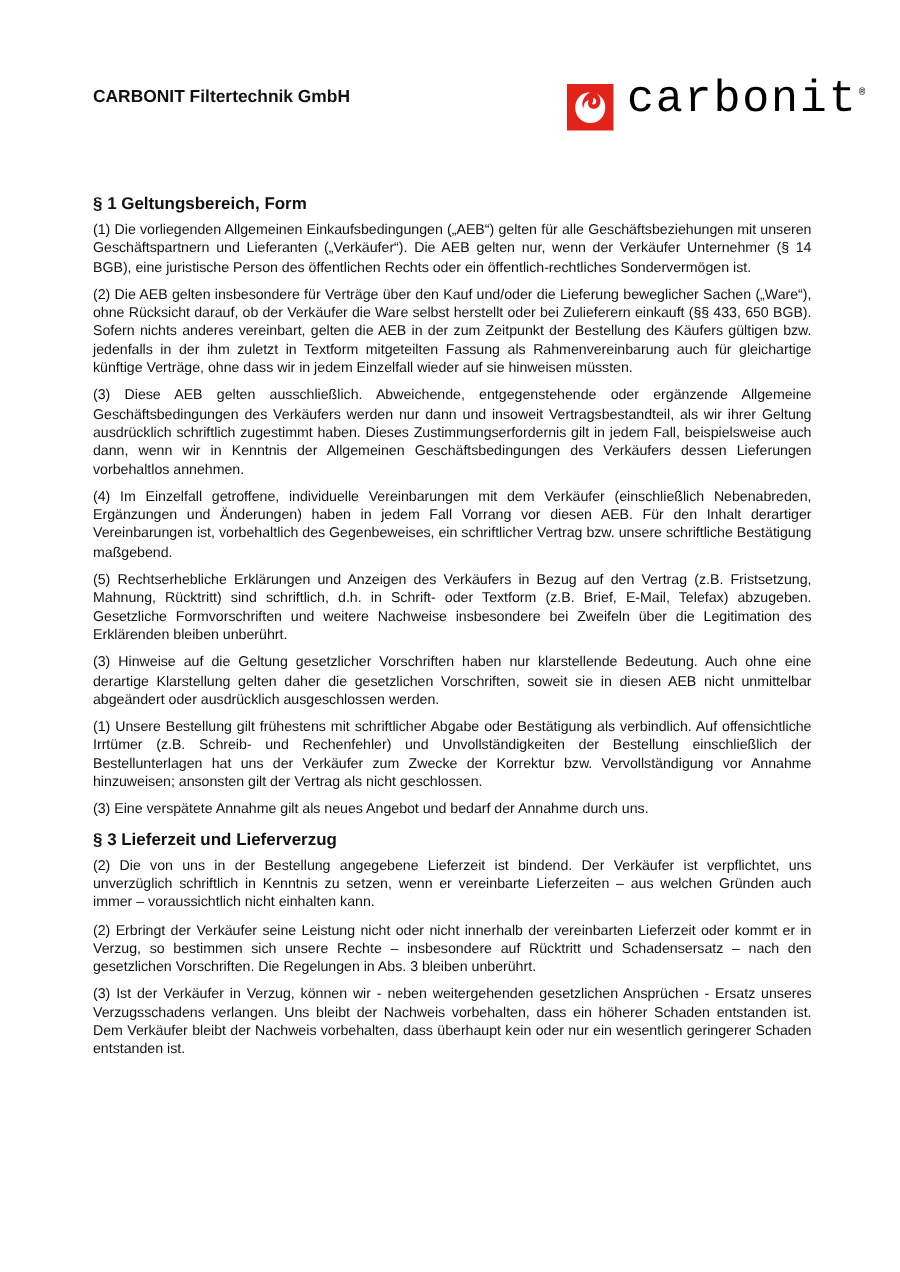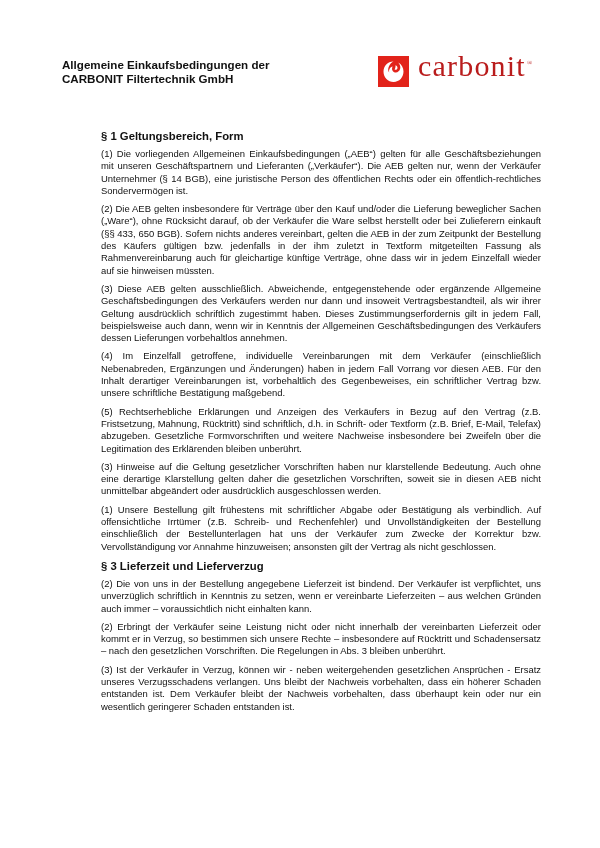--- a/index.html
+++ b/index.html
@@ -2,33 +2,32 @@
 <html><head>
 <meta charset="utf-8">
 <style>
   html, body { margin:0; padding:0; background:#ffffff; }
   body { width:600px; height:848px; position:relative; overflow:hidden;
          font-family:"Liberation Sans", sans-serif; color:#111; }
   .header-title { position:absolute; left:62px; top:58px; font-size:11.6px; font-weight:bold; line-height:14px; color:#111; }
   .logo { position:absolute; left:378px; top:55px; height:32px; display:flex; align-items:center; }
   .logo-mark { width:31px; height:31px; background:#e2231a; position:relative; }
   .logo-mark svg { position:absolute; left:0; top:0; }
-  .logo-text { font-family:Liberation Serif, serif; font-size:30px; letter-spacing:1.2px; margin-left:9px; color:#b91c1c; line-height:30px; position:relative; top:-1px; }
+  .logo-text { font-family:Liberation Mono, monospace; font-size:30px; letter-spacing:1.2px; margin-left:9px; color:#000000; line-height:30px; position:relative; top:-1px; }
   .logo-reg { font-size:7px; position:relative; top:-11px; margin-left:1px; }
   .content { position:absolute; left:62px; top:129px; width:479px; }
   h2 { font-size:11.3px; font-weight:bold; margin:0 0 5px 0; line-height:14px; }
   p { font-size:9.45px; line-height:12.3px; margin:0 0 6px 0; text-align:justify; }
-  .section { margin-bottom:2px;margin-left:39px; }
+  .section { margin-bottom:2px; }
   h2.later { margin-top:2px; }
 </style>
 </head>
 <body>
 
 <div class="header-title">
-  <div>Allgemeine Einkaufsbedingungen der</div>
   <div>CARBONIT Filtertechnik GmbH</div>
 </div>
 
 <div class="logo">
   <div class="logo-mark">
     <svg width="31" height="31" viewBox="0 0 31 31">
       <path d="M15.5 5.5 C9.5 5.5 5.5 10 5.5 15.8 C5.5 21.6 10 26 15.6 26 C21.4 26 25.5 21.4 25.5 15.6 C25.5 11.6 23.5 8.4 20.2 6.6 C22 8.6 22.6 10.6 22.2 12.6 C21.6 15.4 19.2 17 16.8 16.4 C14.2 15.8 13.4 13 14.6 10.6 C12.2 11.2 10.6 13.6 11.2 16.4 C10 15 9.8 12.4 11 10.2 C12 8 13.6 6.4 15.5 5.5 Z" fill="#ffffff"></path>
       <path d="M17.5 9.2 C19 9.6 19.8 11 19.4 12.4 C19 13.6 17.6 14 16.6 13.4 C17.4 12.4 17.6 10.8 17.5 9.2 Z" fill="#ffffff"></path>
     </svg>
   </div>
@@ -40,20 +39,21 @@
     <h2>§ 1 Geltungsbereich, Form</h2>
     <p>(1) Die vorliegenden Allgemeinen Einkaufsbedingungen („AEB“) gelten für alle Geschäftsbeziehungen mit unseren Geschäftspartnern und Lieferanten („Verkäufer“). Die AEB gelten nur, wenn der Verkäufer Unternehmer (§ 14 BGB), eine juristische Person des öffentlichen Rechts oder ein öffentlich-rechtliches Sondervermögen ist.</p>
     <p>(2) Die AEB gelten insbesondere für Verträge über den Kauf und/oder die Lieferung beweglicher Sachen („Ware“), ohne Rücksicht darauf, ob der Verkäufer die Ware selbst herstellt oder bei Zulieferern einkauft (§§ 433, 650 BGB). Sofern nichts anderes vereinbart, gelten die AEB in der zum Zeitpunkt der Bestellung des Käufers gültigen bzw. jedenfalls in der ihm zuletzt in Textform mitgeteilten Fassung als Rahmenvereinbarung auch für gleichartige künftige Verträge, ohne dass wir in jedem Einzelfall wieder auf sie hinweisen müssten.</p>
     <p>(3) Diese AEB gelten ausschließlich. Abweichende, entgegenstehende oder ergänzende Allgemeine Geschäftsbedingungen des Verkäufers werden nur dann und insoweit Vertragsbestandteil, als wir ihrer Geltung ausdrücklich schriftlich zugestimmt haben. Dieses Zustimmungserfordernis gilt in jedem Fall, beispielsweise auch dann, wenn wir in Kenntnis der Allgemeinen Geschäftsbedingungen des Verkäufers dessen Lieferungen vorbehaltlos annehmen.</p>
     <p>(4) Im Einzelfall getroffene, individuelle Vereinbarungen mit dem Verkäufer (einschließlich Nebenabreden, Ergänzungen und Änderungen) haben in jedem Fall Vorrang vor diesen AEB. Für den Inhalt derartiger Vereinbarungen ist, vorbehaltlich des Gegenbeweises, ein schriftlicher Vertrag bzw. unsere schriftliche Bestätigung maßgebend.</p>
     <p>(5) Rechtserhebliche Erklärungen und Anzeigen des Verkäufers in Bezug auf den Vertrag (z.B. Fristsetzung, Mahnung, Rücktritt) sind schriftlich, d.h. in Schrift- oder Textform (z.B. Brief, E-Mail, Telefax) abzugeben. Gesetzliche Formvorschriften und weitere Nachweise insbesondere bei Zweifeln über die Legitimation des Erklärenden bleiben unberührt.</p>
     <p>(3) Hinweise auf die Geltung gesetzlicher Vorschriften haben nur klarstellende Bedeutung. Auch ohne eine derartige Klarstellung gelten daher die gesetzlichen Vorschriften, soweit sie in diesen AEB nicht unmittelbar abgeändert oder ausdrücklich ausgeschlossen werden.</p>
   </div>
   <div class="section">
     <p>(1) Unsere Bestellung gilt frühestens mit schriftlicher Abgabe oder Bestätigung als verbindlich. Auf offensichtliche Irrtümer (z.B. Schreib- und Rechenfehler) und Unvollständigkeiten der Bestellung einschließlich der Bestellunterlagen hat uns der Verkäufer zum Zwecke der Korrektur bzw. Vervollständigung vor Annahme hinzuweisen; ansonsten gilt der Vertrag als nicht geschlossen.</p>
+    <p>(3) Eine verspätete Annahme gilt als neues Angebot und bedarf der Annahme durch uns.</p>
   </div>
   <div class="section">
     <h2 class="later">§ 3 Lieferzeit und Lieferverzug</h2>
     <p>(2) Die von uns in der Bestellung angegebene Lieferzeit ist bindend. Der Verkäufer ist verpflichtet, uns unverzüglich schriftlich in Kenntnis zu setzen, wenn er vereinbarte Lieferzeiten – aus welchen Gründen auch immer – voraussichtlich nicht einhalten kann.</p>
     <p>(2) Erbringt der Verkäufer seine Leistung nicht oder nicht innerhalb der vereinbarten Lieferzeit oder kommt er in Verzug, so bestimmen sich unsere Rechte – insbesondere auf Rücktritt und Schadensersatz – nach den gesetzlichen Vorschriften. Die Regelungen in Abs. 3 bleiben unberührt.</p>
     <p>(3) Ist der Verkäufer in Verzug, können wir - neben weitergehenden gesetzlichen Ansprüchen - Ersatz unseres Verzugsschadens verlangen. Uns bleibt der Nachweis vorbehalten, dass ein höherer Schaden entstanden ist. Dem Verkäufer bleibt der Nachweis vorbehalten, dass überhaupt kein oder nur ein wesentlich geringerer Schaden entstanden ist.</p>
   </div>
 </div>
 
 </body></html>

